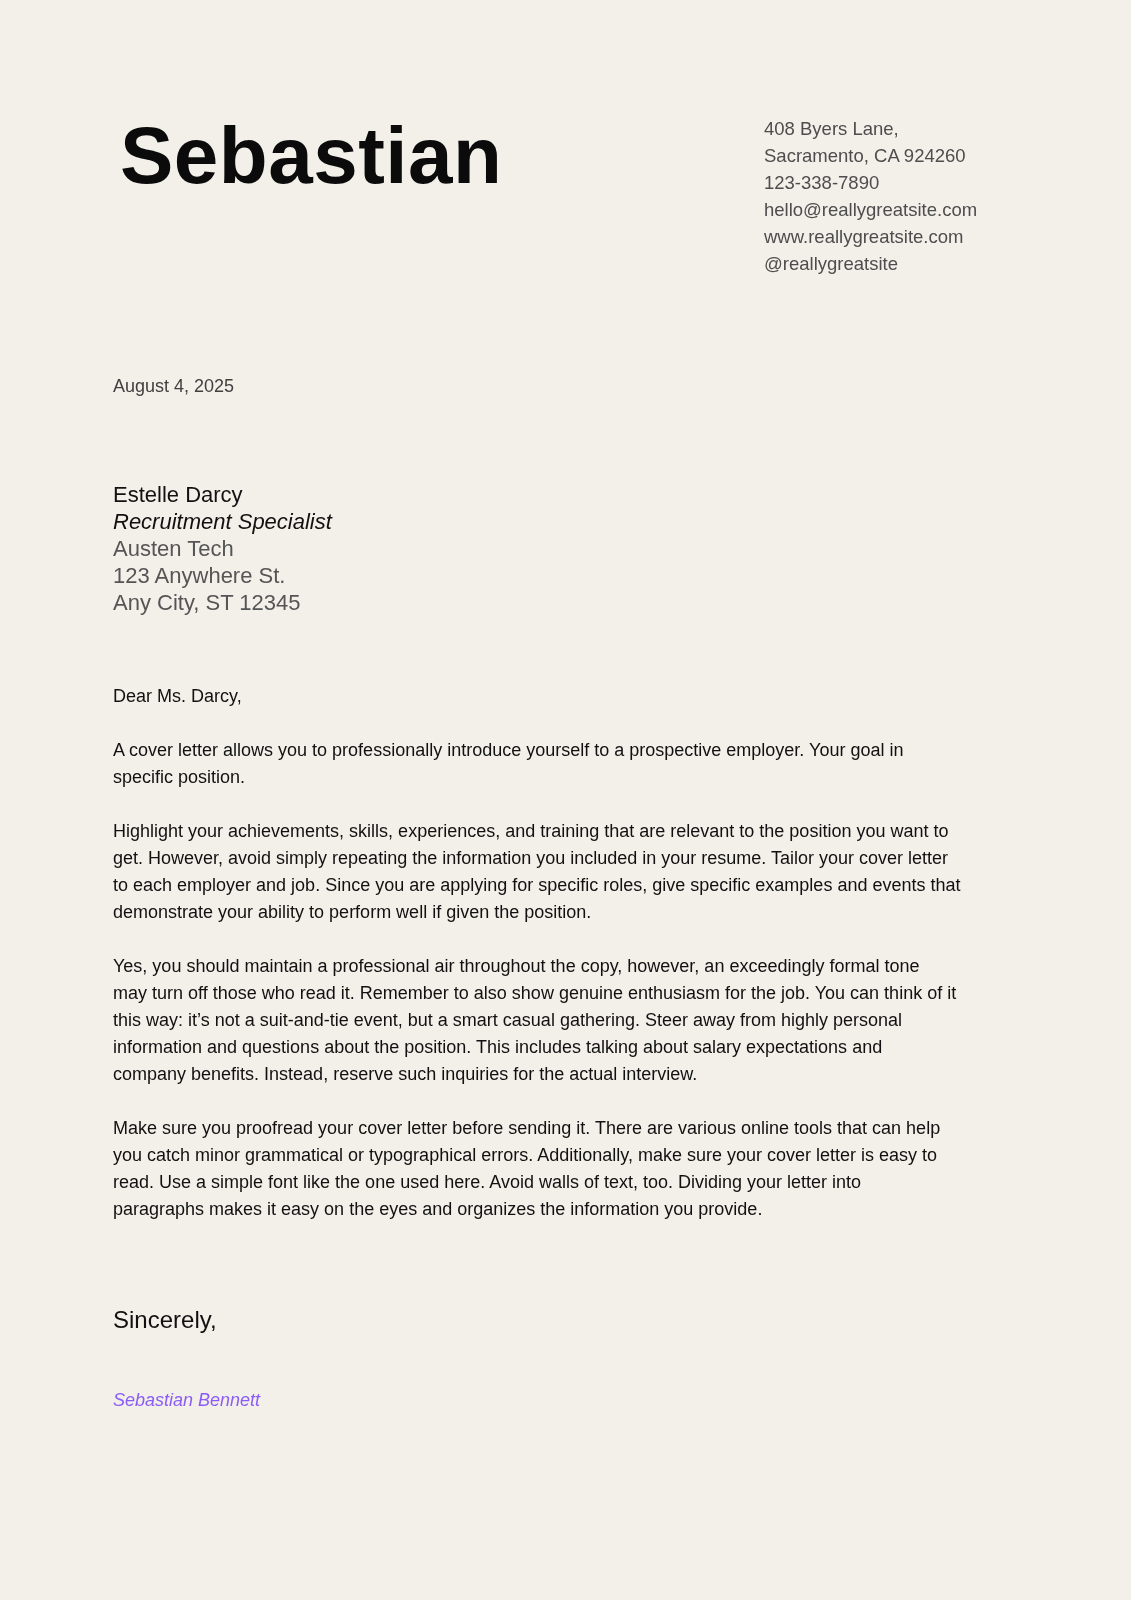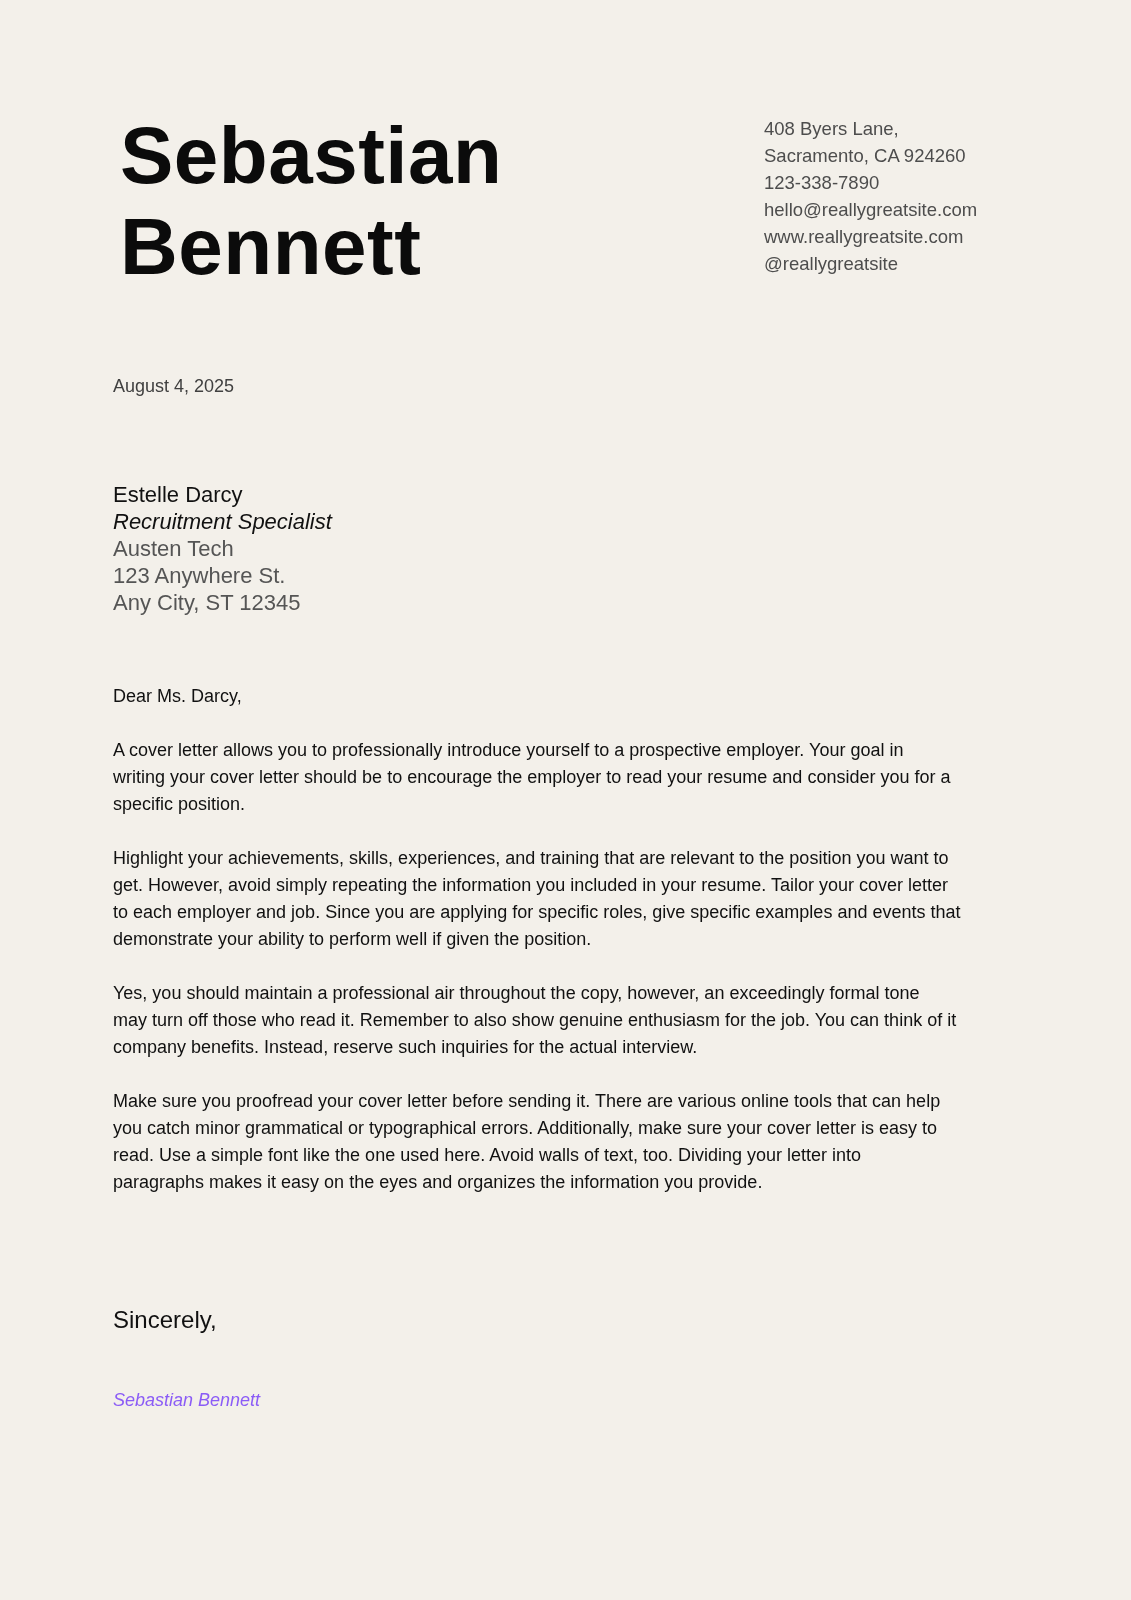--- a/index.html
+++ b/index.html
@@ -83,21 +83,20 @@
       line-height: 27px;
       font-style: italic;
       color: #8b5cf6;
     }
   </style>
 </head>
 <body>
 
 <h1 class="name">
   <span>Sebastian</span>
-  <span>Bennett</span>
 </h1>
 
 <div class="contact">
   <div>408 Byers Lane,</div>
   <div>Sacramento, CA 924260</div>
   <div>123-338-7890</div>
   <div>hello@reallygreatsite.com</div>
   <div>www.reallygreatsite.com</div>
   <div>@reallygreatsite</div>
 </div>
@@ -110,34 +109,35 @@
   <div class="r-muted">Austen Tech</div>
   <div class="r-muted">123 Anywhere St.</div>
   <div class="r-muted">Any City, ST 12345</div>
 </div>
 
 <div class="letter">
   <p class="salutation">Dear Ms. Darcy,</p>
 
   <p class="para">
     <span>A cover letter allows you to professionally introduce yourself to a prospective employer. Your goal in</span>
-    <span>writing your cover letter should be to encourage the employer to read your resume and consider you for a</span>
     <span>specific position.</span>
   </p>
 
   <p class="para">
     <span>Highlight your achievements, skills, experiences, and training that are relevant to the position you want to</span>
     <span>get. However, avoid simply repeating the information you included in your resume. Tailor your cover letter</span>
     <span>to each employer and job. Since you are applying for specific roles, give specific examples and events that</span>
     <span>demonstrate your ability to perform well if given the position.</span>
   </p>
 
   <p class="para">
     <span>Yes, you should maintain a professional air throughout the copy, however, an exceedingly formal tone</span>
     <span>may turn off those who read it. Remember to also show genuine enthusiasm for the job. You can think of it</span>
+    <span>this way: it’s not a suit-and-tie event, but a smart casual gathering. Steer away from highly personal</span>
+    <span>information and questions about the position. This includes talking about salary expectations and</span>
     <span>company benefits. Instead, reserve such inquiries for the actual interview.</span>
   </p>
 
   <p class="para">
     <span>Make sure you proofread your cover letter before sending it. There are various online tools that can help</span>
     <span>you catch minor grammatical or typographical errors. Additionally, make sure your cover letter is easy to</span>
     <span>read. Use a simple font like the one used here. Avoid walls of text, too. Dividing your letter into</span>
     <span>paragraphs makes it easy on the eyes and organizes the information you provide.</span>
   </p>
 </div>

